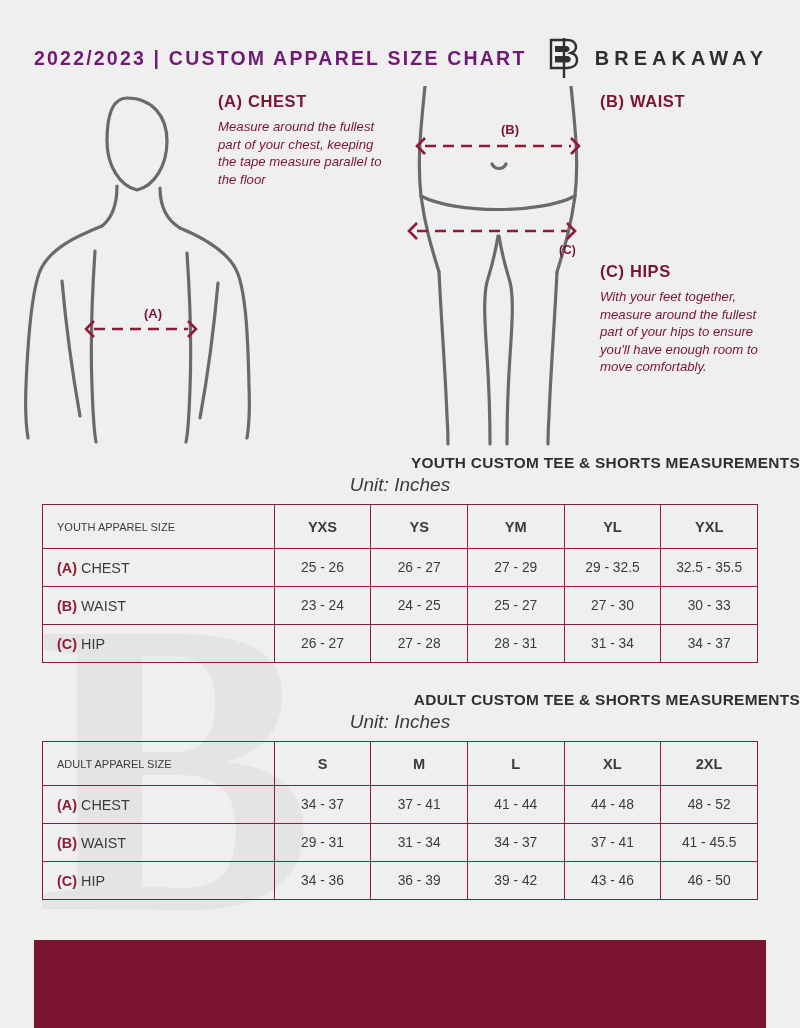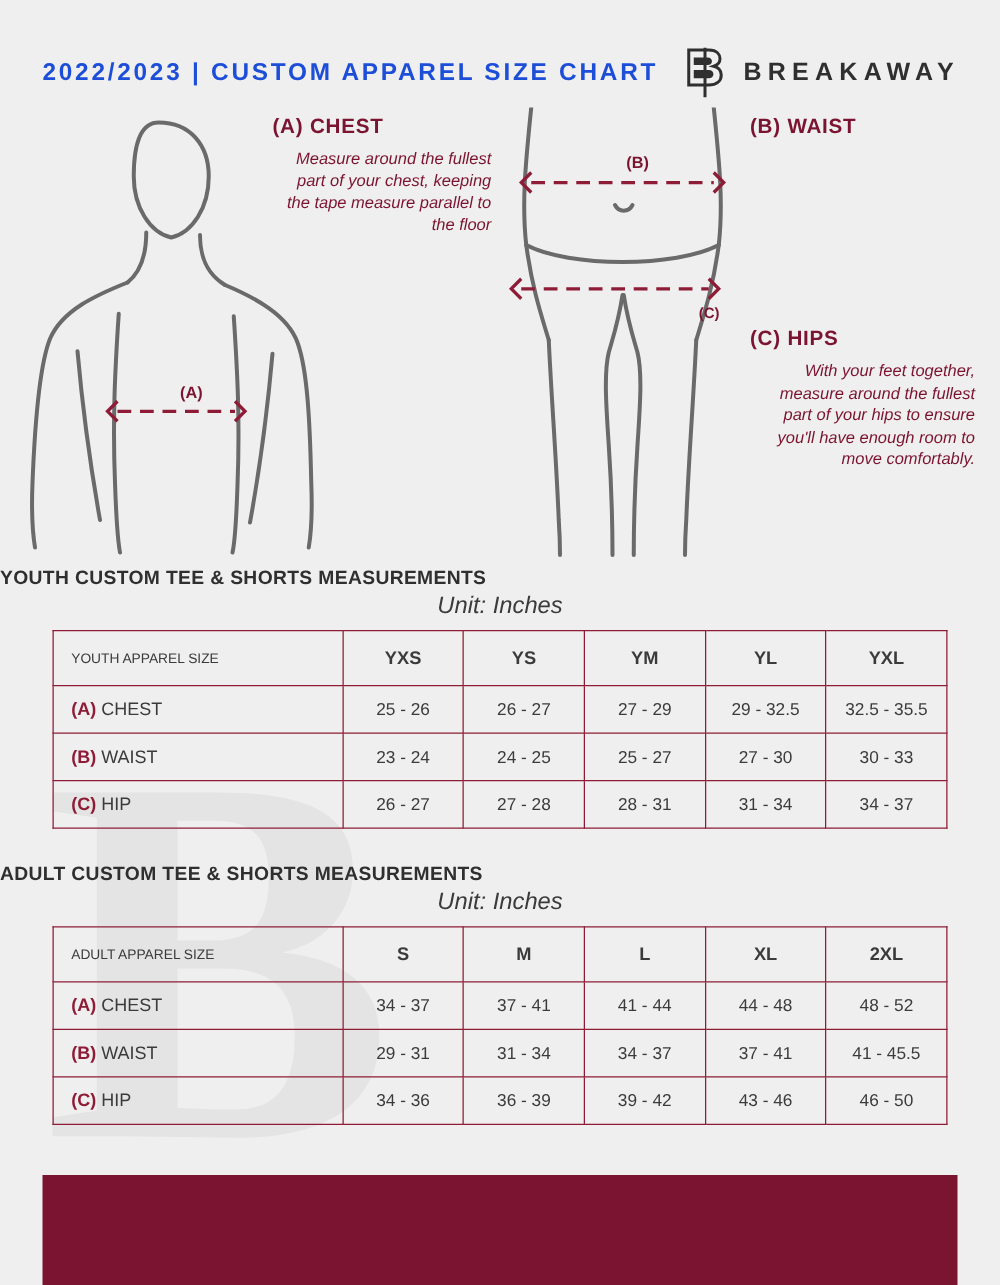--- a/index.html
+++ b/index.html
@@ -38,21 +38,21 @@
     z-index: 2;
     display: flex;
     align-items: center;
     justify-content: space-between;
     padding: 38px 32px 0 34px;
   }
   .header-title {
     font-size: 19.5px;
     font-weight: 700;
     letter-spacing: 2.2px;
-    color: #1d4ed8;
+    color: #701a75;
     white-space: nowrap;
   }
   .brand {
     display: flex;
     align-items: center;
     gap: 14px;
   }
   .brand-mark { width: 34px; height: 40px; }
   .brand-name {
     font-size: 20px;
@@ -85,30 +85,29 @@
     letter-spacing: 0.6px;
     color: #7b1430;
     margin-bottom: 7px;
   }
   .callout h3 .mono { font-weight: 700; }
   .callout p {
     font-size: 13.2px;
     line-height: 1.33;
     font-style: italic;
     color: #7b1430;
-    text-align: right;
   }
   .c-chest { left: 218px; top: 8px; width: 175px; }
   .c-waist { left: 600px; top: 8px; width: 175px; }
   .c-hips  { left: 600px; top: 178px; width: 180px; }
 
   
   .section { position: relative; z-index: 2; }
   .tbl-title {
-    text-align: left;
+    text-align: right;
     font-size: 15.4px;
     font-weight: 700;
     letter-spacing: 0.3px;
     color: #2f2f2f;
     margin-bottom: 2px;
   }
   .tbl-unit {
     text-align: center;
     font-size: 19px;
     font-style: italic;

